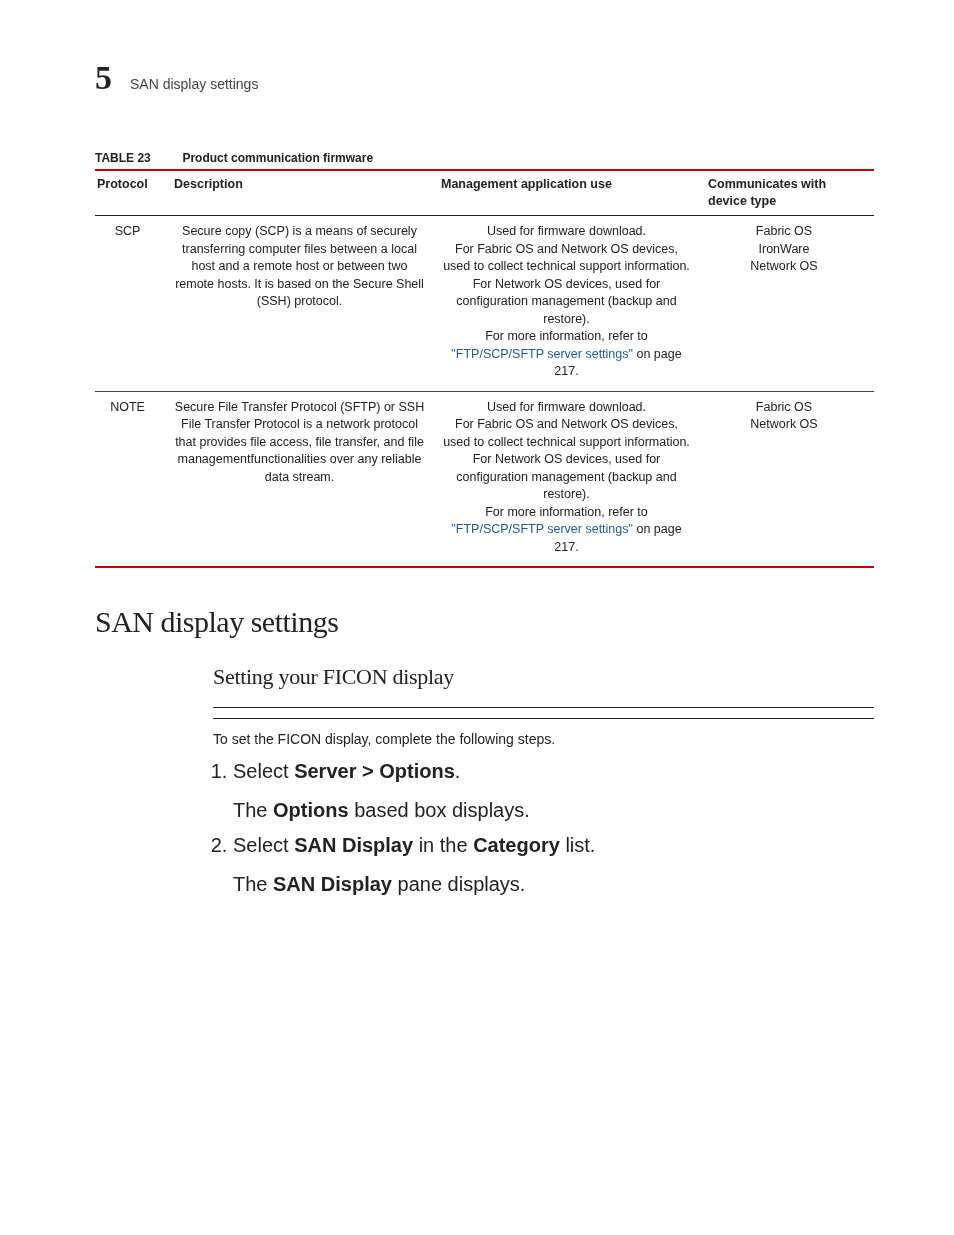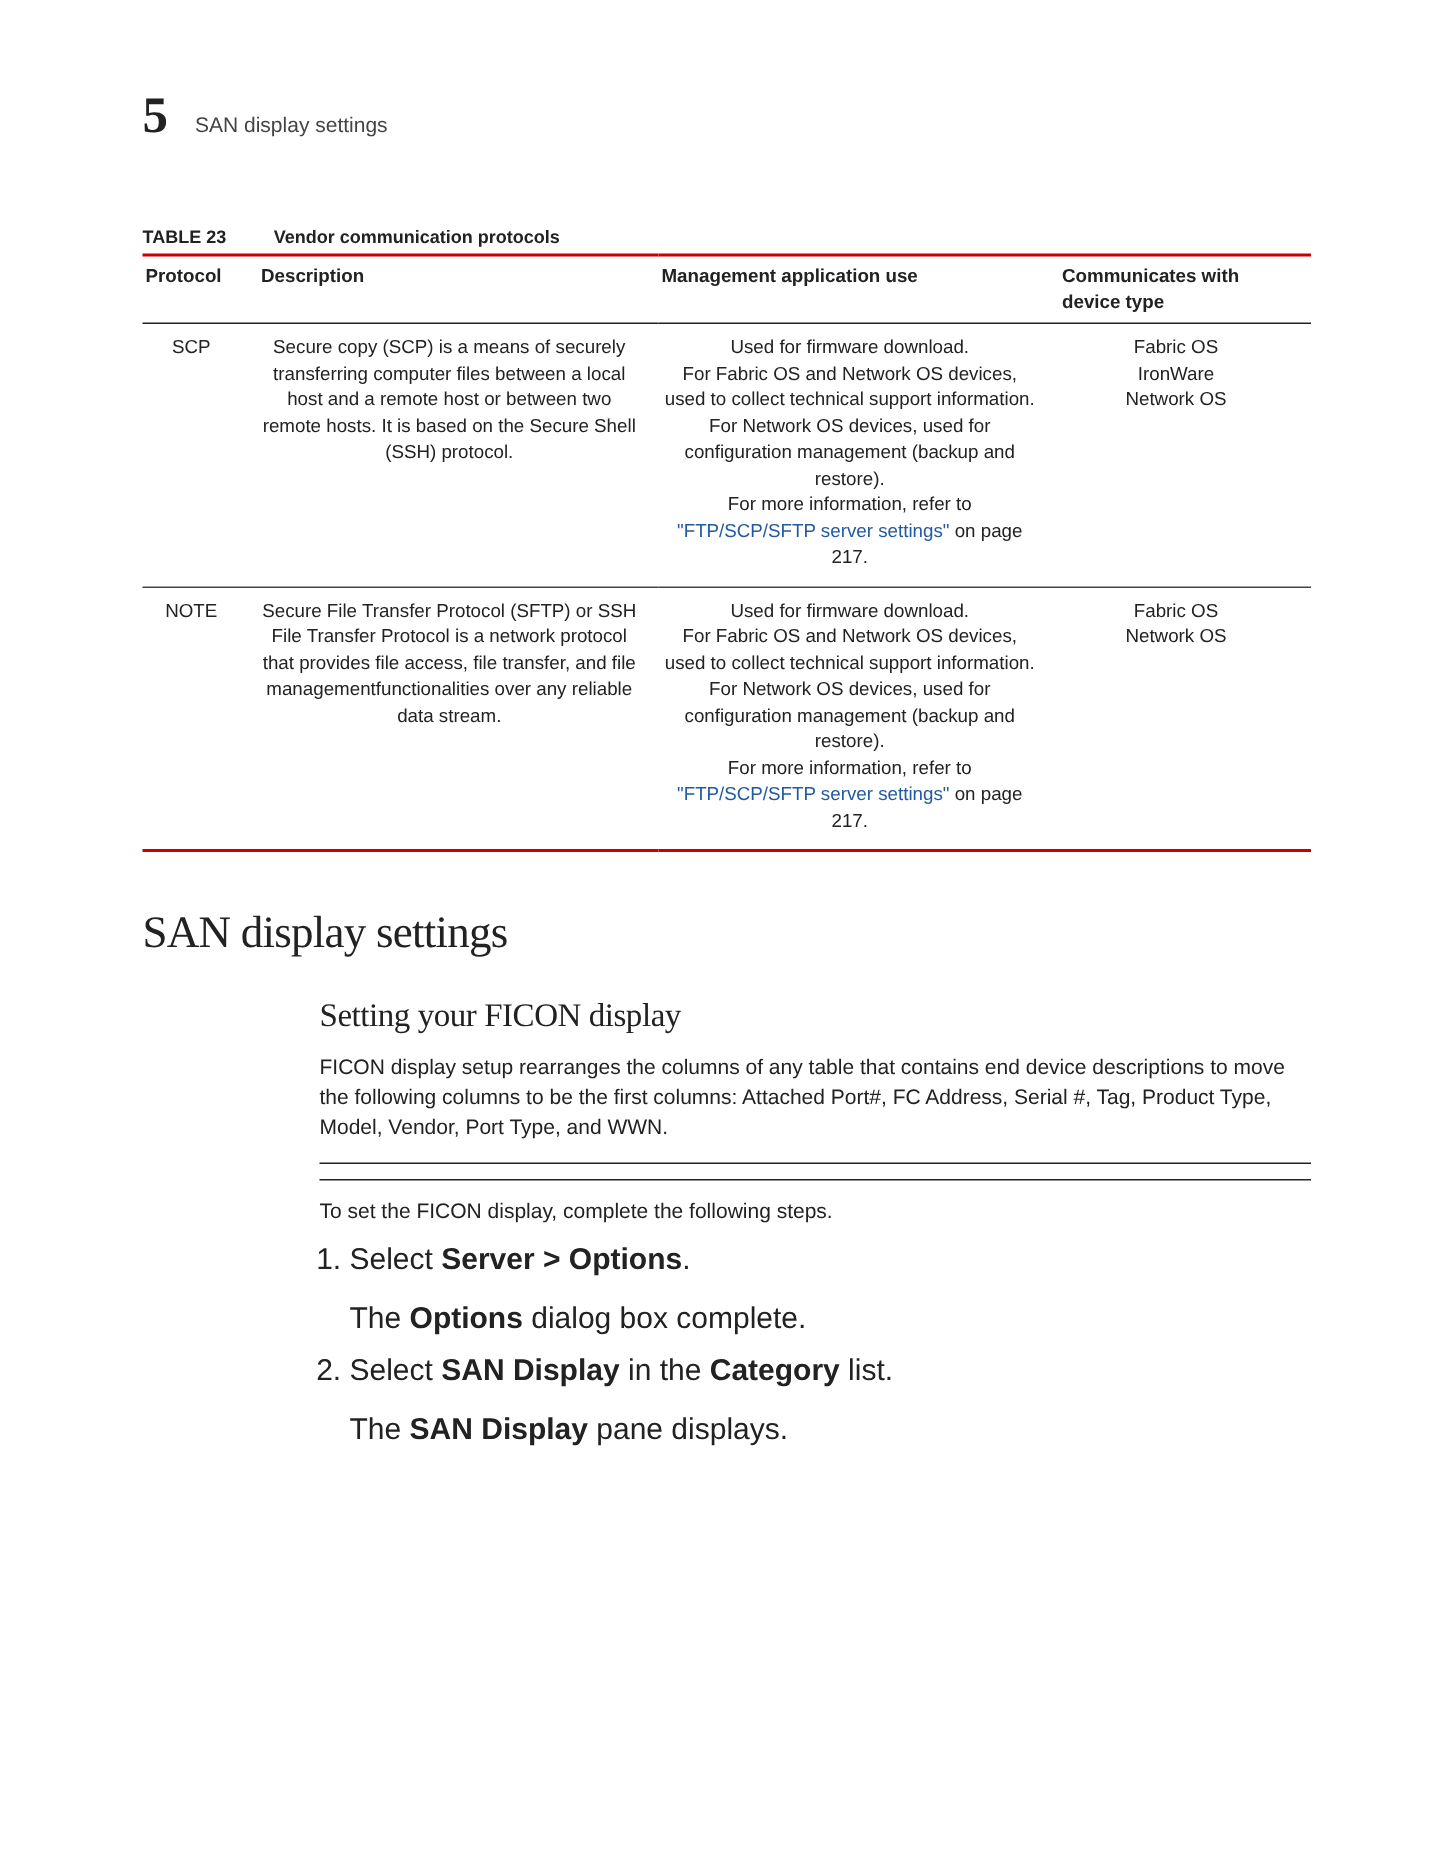--- a/index.html
+++ b/index.html
@@ -122,21 +122,21 @@
 </head>
 <body>
 
 <div class="page-head">
   <span class="page-num">5</span>
   <span class="page-title">SAN display settings</span>
 </div>
 
 <div class="tbl-caption">
   <span class="tbl-label">TABLE 23</span>
-  <span class="tbl-title">Vendor communication protocols</span>
+  <span class="tbl-title">Product communication firmware</span>
 </div>
 
 <table class="protocols">
   <thead>
     <tr>
       <th class="col-proto">Protocol</th>
       <th class="col-desc">Description</th>
       <th class="col-use">Management application use</th>
       <th class="col-dev">Communicates with device type</th>
     </tr>
@@ -165,30 +165,29 @@
     </tr>
   </tbody>
 </table>
 
 <h1 class="section">SAN display settings</h1>
 
 <div class="body-text">
 
   <h2 class="subsection">Setting your FICON display</h2>
 
-  <p>FICON display setup rearranges the columns of any table that contains end device descriptions to move the following columns to be the first columns: Attached Port#, FC Address, Serial #, Tag, Product Type, Model, Vendor, Port Type, and WWN.</p>
 
   <div class="note-block">
   </div>
 
   <p>To set the FICON display, complete the following steps.</p>
 
   <ol class="steps">
     <li>
       <span>Select </span><span class="b">Server &gt; Options</span><span>.</span>
-      <span class="sub"><span>The </span><span class="b">Options</span><span> dialog box complete.</span></span>
+      <span class="sub"><span>The </span><span class="b">Options</span><span> based box displays.</span></span>
     </li>
     <li>
       <span>Select </span><span class="b">SAN Display</span><span> in the </span><span class="b">Category</span><span> list.</span>
       <span class="sub"><span>The </span><span class="b">SAN Display</span><span> pane displays.</span></span>
     </li>
   </ol>
 </div>
 
 </body></html>

